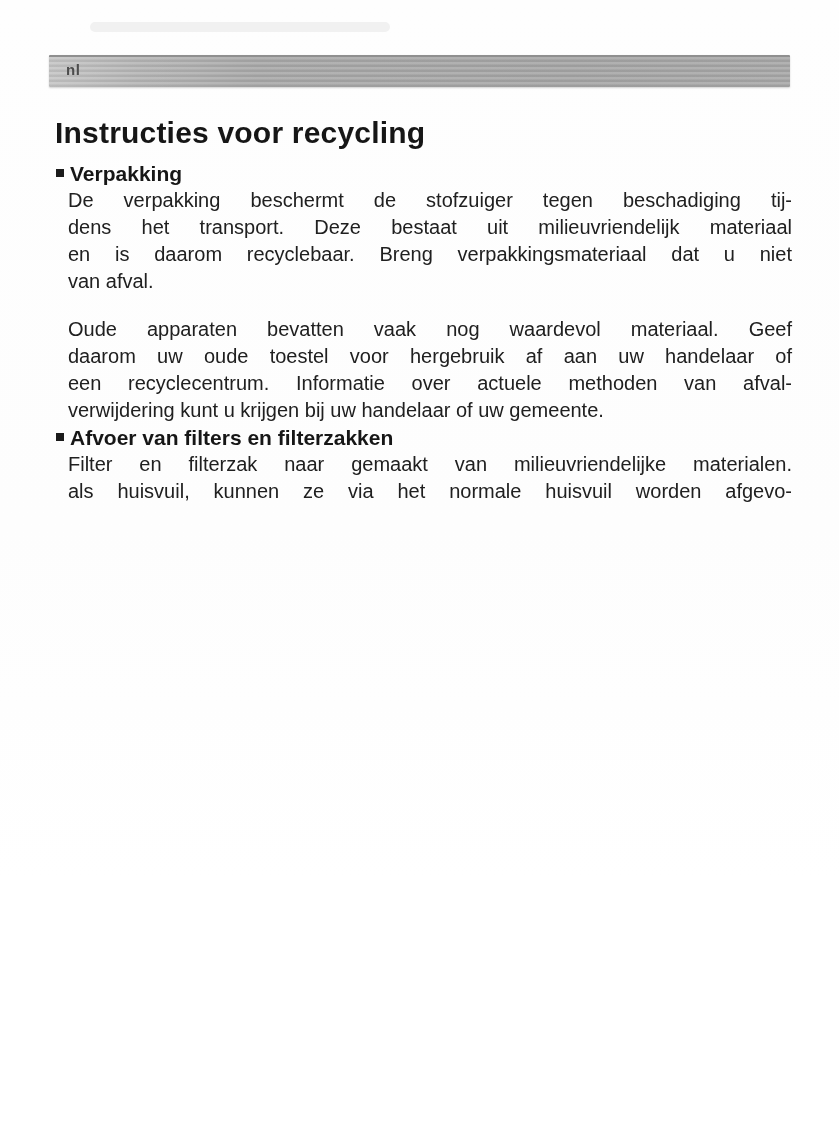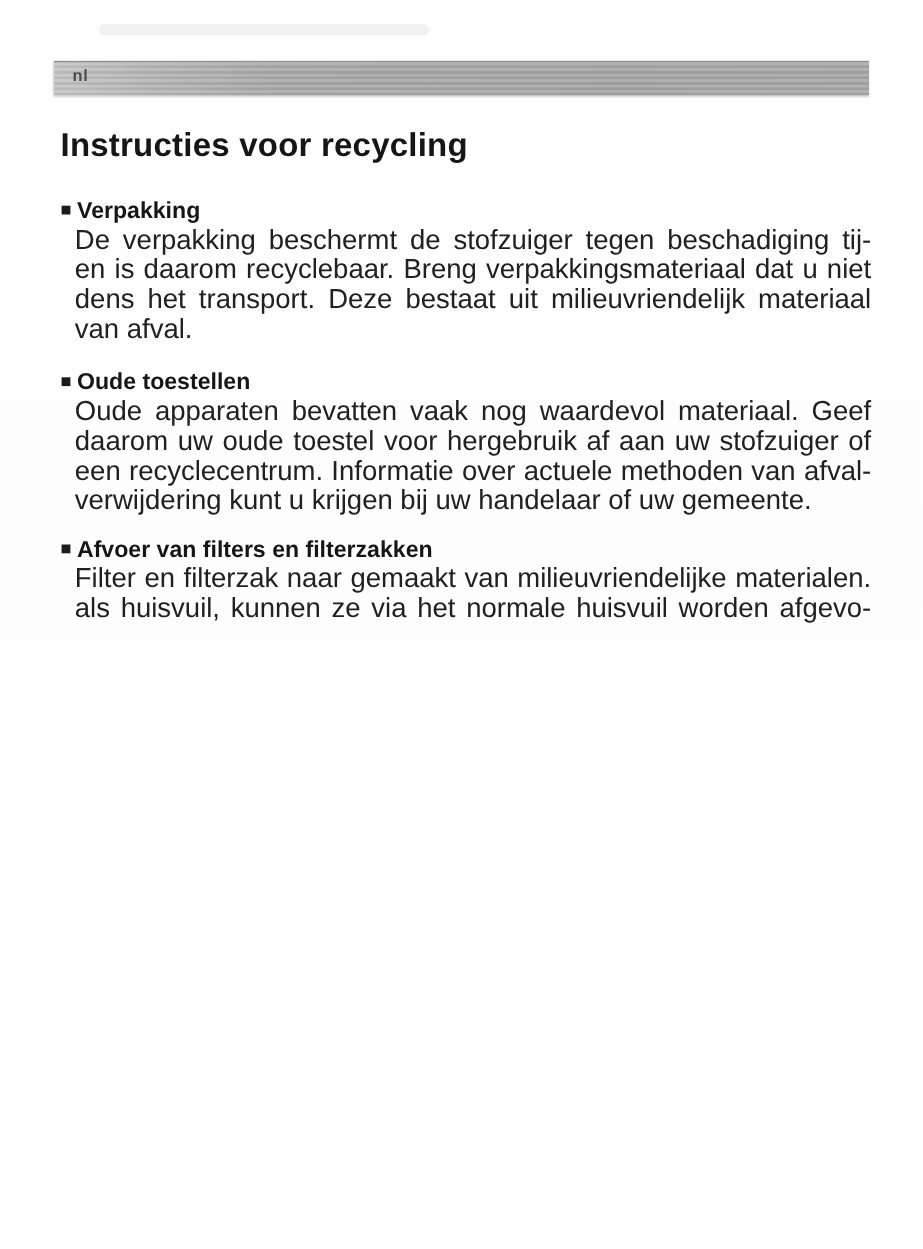--- a/index.html
+++ b/index.html
@@ -53,43 +53,43 @@
     font-weight: bold;
     letter-spacing: 0.2px;
     color: #161616;
   }
   .content {
     position: absolute;
     left: 55px; top: 160px;
     width: 737px;
   }
   .section { position: relative; }
-  .section.s1 { margin-top: 18px; }
+  .section.s1 { }
   .section.s2 { margin-top: 21px; }
-  .section.s3 { margin-top: 17px; }
+  .section.s3 { }
   .section-heading {
     display: flex;
     align-items: flex-start;
     font-size: 21px;
     font-weight: bold;
     line-height: 27px;
     color: #161616;
   }
   .bullet {
     flex: 0 0 auto;
     width: 8px; height: 8px;
     background: #1b1b1b;
     margin: 9px 6px 0 1px;
   }
   .section-body {
     margin-left: 13px;
     width: 724px;
   }
   .line {
-    font-size: 25px;
+    font-size: 20px;
     line-height: 27px;
     color: #202020;
     text-align: justify;
     text-align-last: justify;
     white-space: normal;
   }
   .line.last {
     text-align-last: left;
   }
 </style>
@@ -108,34 +108,30 @@
 
   <div class="content">
 
     <div class="section s1">
       <div class="section-heading">
         <span class="bullet"></span>
         <span>Verpakking</span>
       </div>
       <div class="section-body">
         <div class="line">De verpakking beschermt de stofzuiger tegen beschadiging tij-</div>
+        <div class="line">dens het transport. Deze bestaat uit milieuvriendelijk materiaal</div>
         <div class="line">en is daarom recyclebaar. Breng verpakkingsmateriaal dat u niet</div>
-        <div class="line">dens het transport. Deze bestaat uit milieuvriendelijk materiaal</div>
         <div class="line last">van afval.</div>
       </div>
     </div>
 
     <div class="section s2">
-      <div class="section-heading">
-        <span class="bullet"></span>
-        <span>Oude toestellen</span>
-      </div>
       <div class="section-body">
         <div class="line">Oude apparaten bevatten vaak nog waardevol materiaal. Geef</div>
-        <div class="line">daarom uw oude toestel voor hergebruik af aan uw stofzuiger of</div>
+        <div class="line">daarom uw oude toestel voor hergebruik af aan uw handelaar of</div>
         <div class="line">een recyclecentrum. Informatie over actuele methoden van afval-</div>
         <div class="line last">verwijdering kunt u krijgen bij uw handelaar of uw gemeente.</div>
       </div>
     </div>
 
     <div class="section s3">
       <div class="section-heading">
         <span class="bullet"></span>
         <span>Afvoer van filters en filterzakken</span>
       </div>

